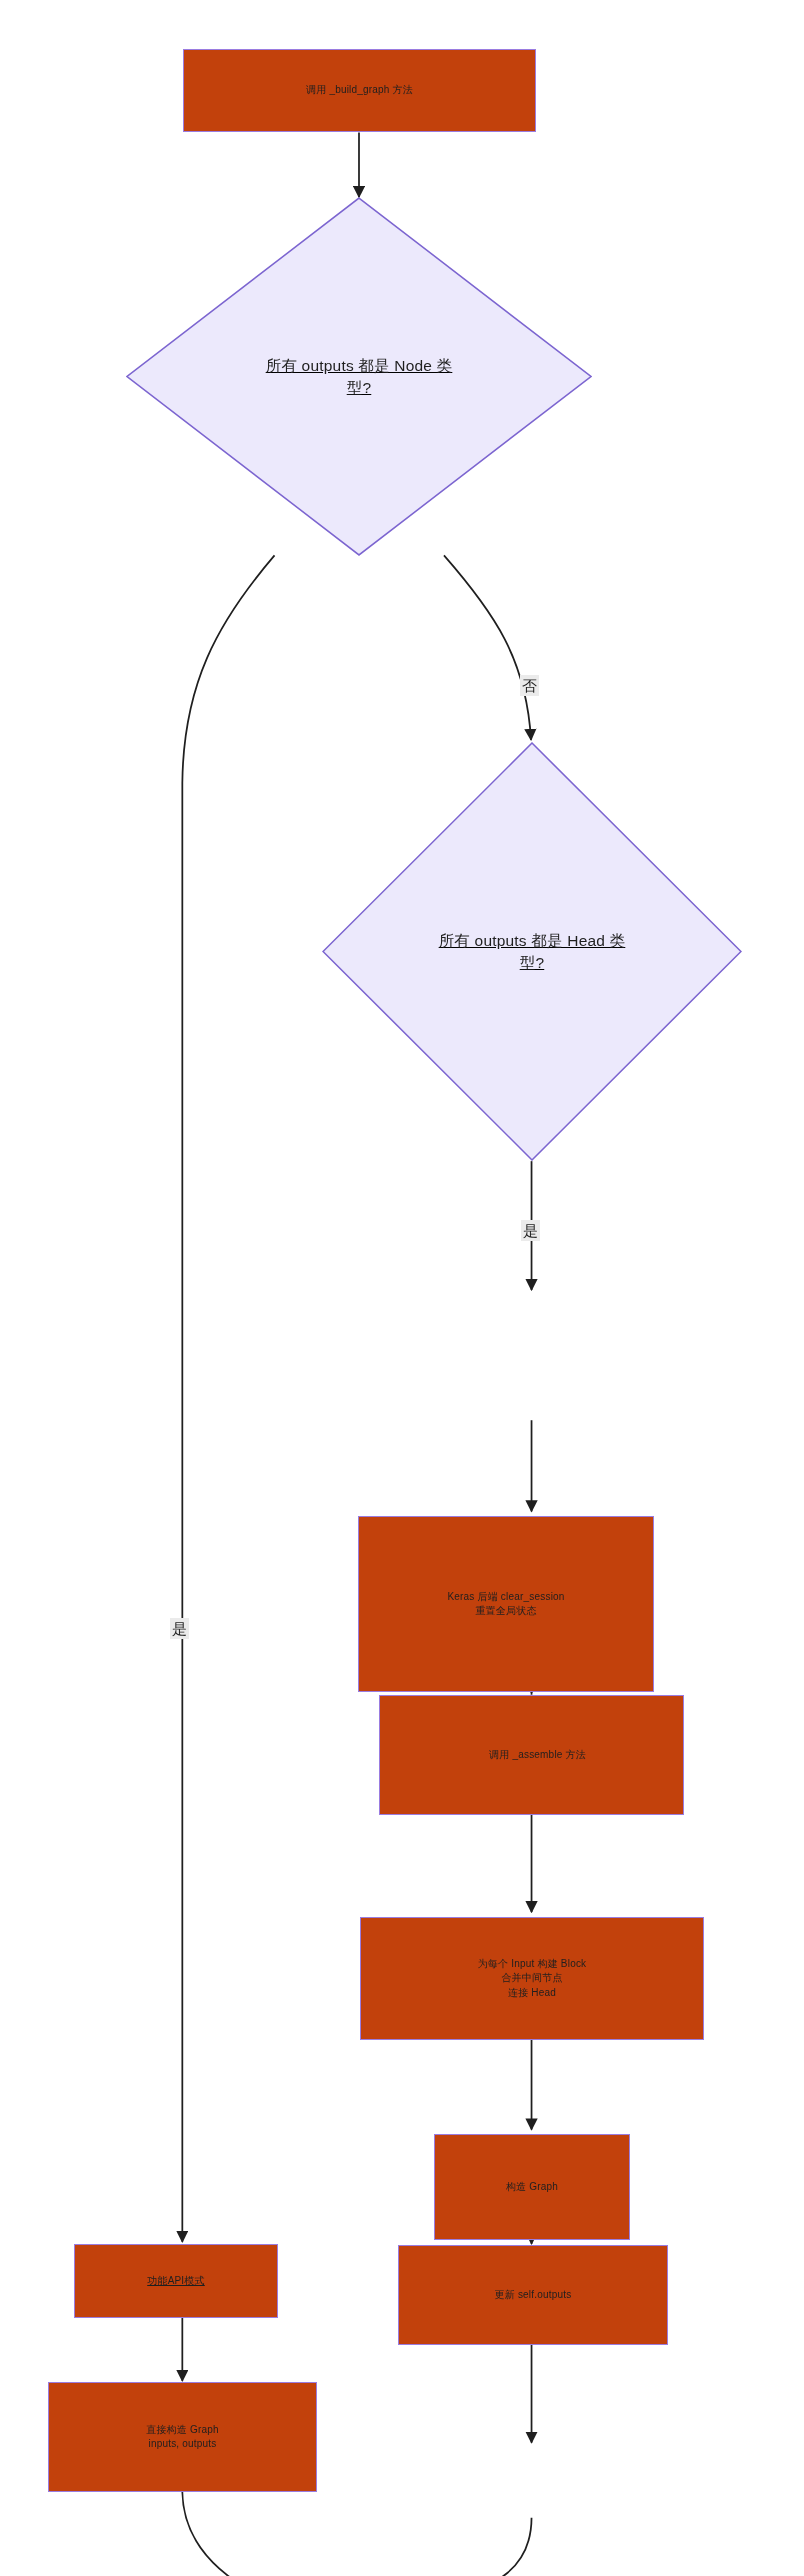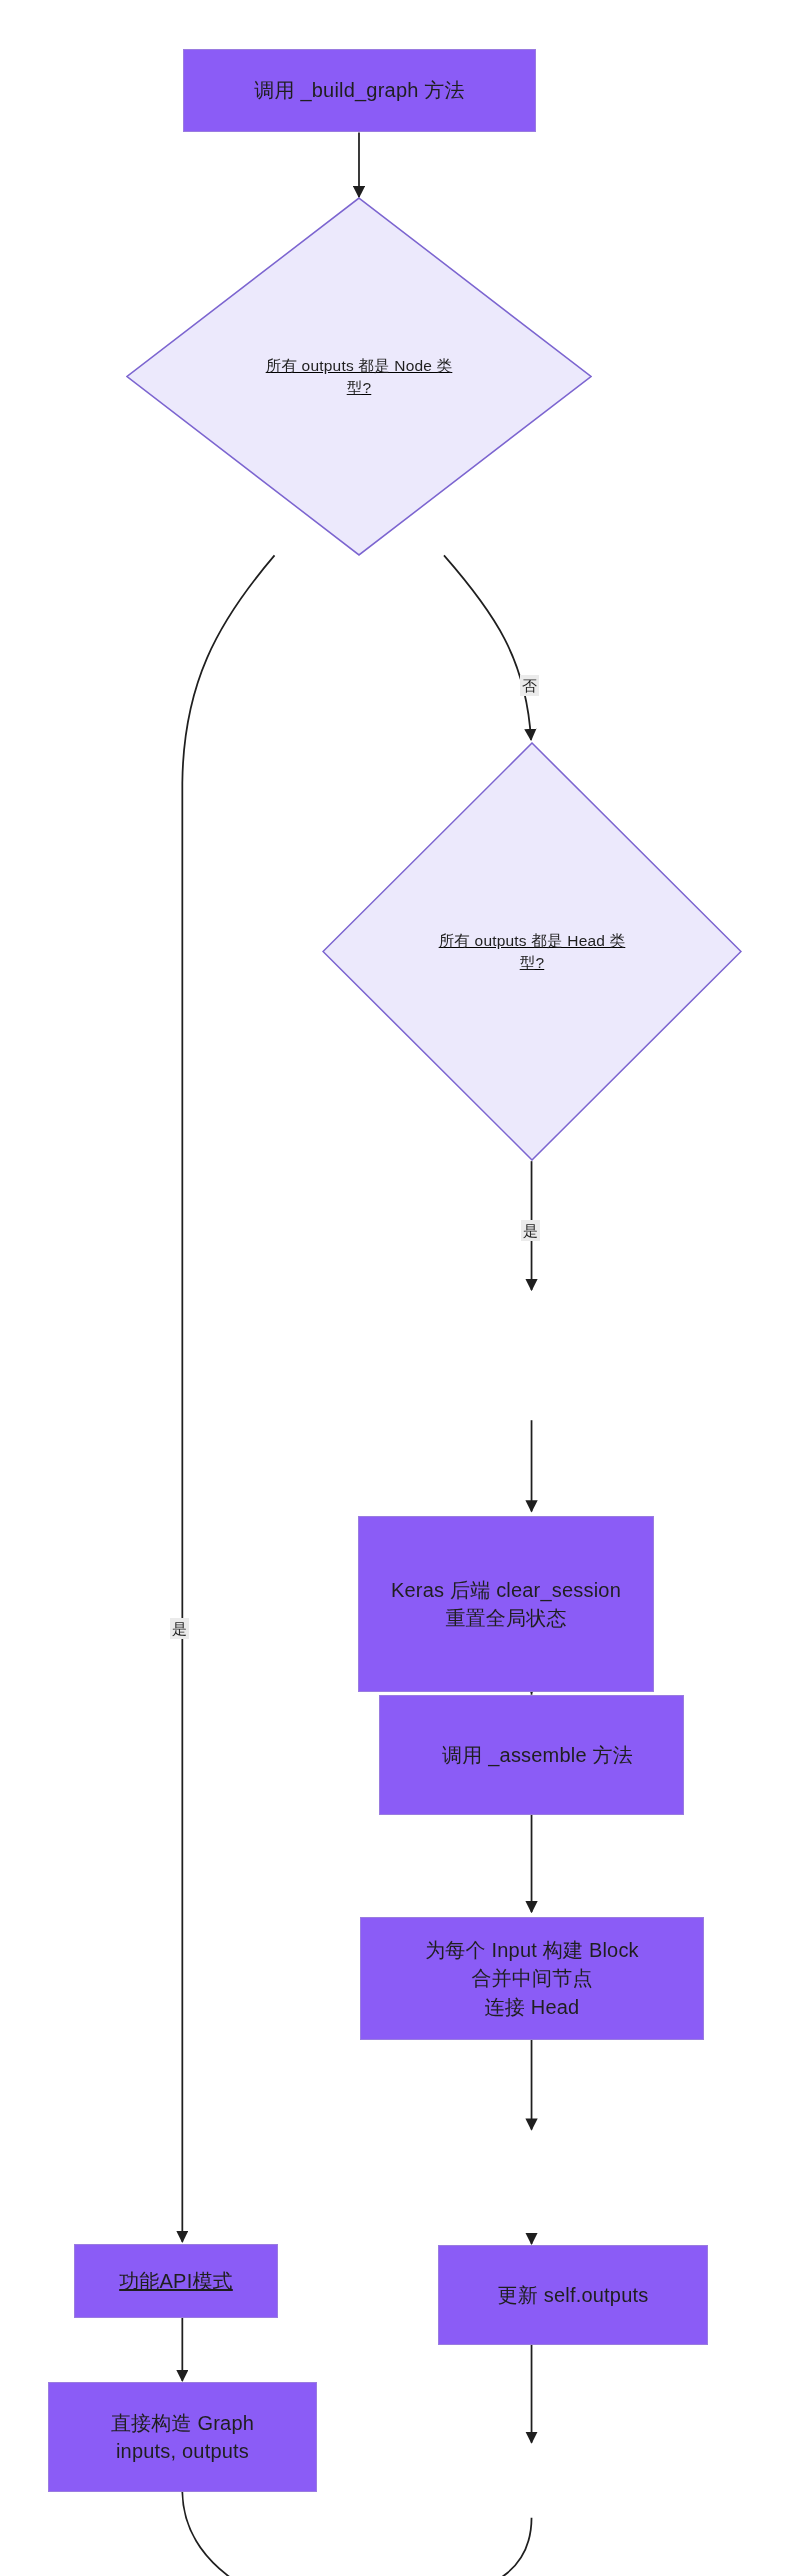--- a/index.html
+++ b/index.html
@@ -21,28 +21,28 @@
     position: absolute;
     left: 0;
     top: 0;
     width: 804px;
     height: 2740px;
     pointer-events: none;
   }
   .node {
     position: absolute;
     box-sizing: border-box;
-    background: #8b5cf6;
+    background: #c2410c;
     border: 1px solid #9a7ce0;
     display: flex;
     align-items: center;
     justify-content: center;
     text-align: center;
     color: #1f1f1f;
-    font-size: 20px;
+    font-size: 10px;
     line-height: 1.42;
     white-space: pre-line;
     letter-spacing: 0.2px;
   }
   .diamond-wrap {
     position: absolute;
     display: flex;
     align-items: center;
     justify-content: center;
     text-decoration: underline;
@@ -151,31 +151,34 @@
   <div class="node" style="left:379px; top:1695px; width:305px; height:120px;padding-left:12px;">
     <span>调用 _assemble 方法</span>
   </div>
 
   <div class="node" style="left:360px; top:1917px; width:344px; height:123px;">
     <span>为每个 Input 构建 Block
 合并中间节点
 连接 Head</span>
   </div>
 
+  <div class="node" style="left:434px; top:2134px; width:196px; height:106px;">
+    <span>构造 Graph</span>
+  </div>
 
   <div class="node" style="left:74px; top:2244px; width:204px; height:74px;text-decoration:underline;">
     <span>功能API模式</span>
   </div>
 
   <div class="node" style="left:48px; top:2382px; width:269px; height:110px;">
     <span>直接构造 Graph
 inputs, outputs</span>
   </div>
 
-  <div class="node" style="left:398px; top:2245px; width:270px; height:100px;margin-left:40px;">
+  <div class="node" style="left:398px; top:2245px; width:270px; height:100px;">
     <span>更新 self.outputs</span>
   </div>
 
 
   <span class="edge-label" style="left:520px; top:675px;">否</span>
 
   <span class="edge-label" style="left:170px; top:1618px;">是</span>
 
   <span class="edge-label" style="left:521px; top:1220px;">是</span>
 

